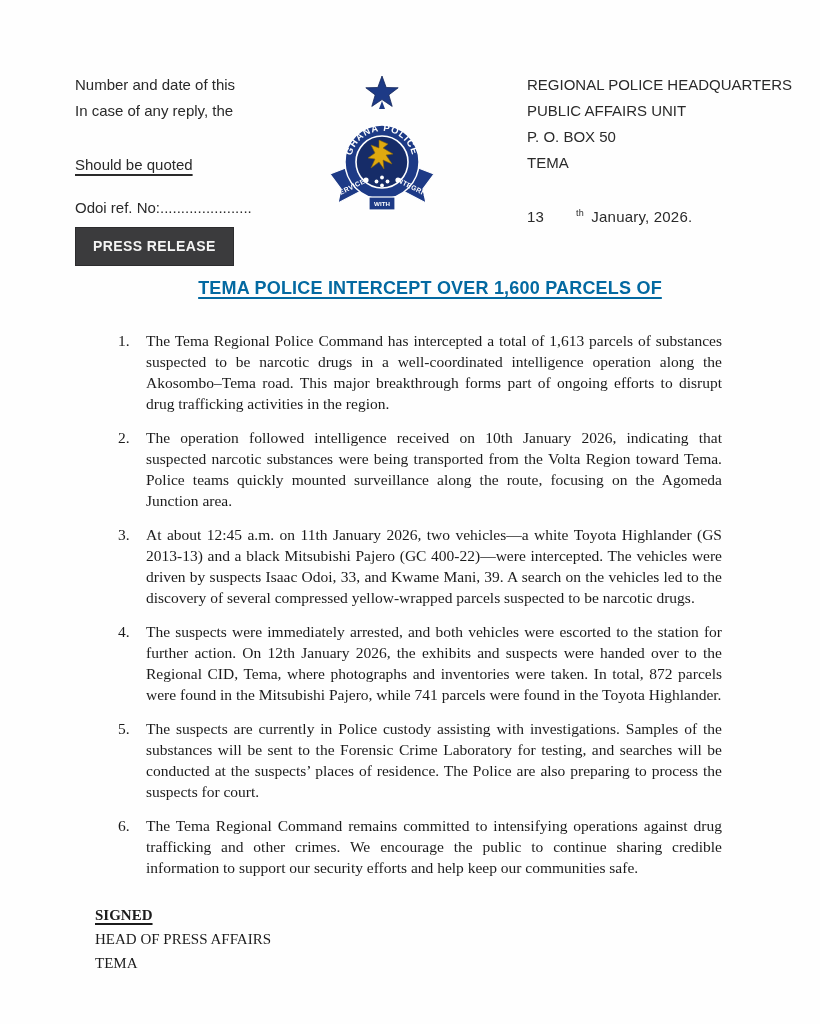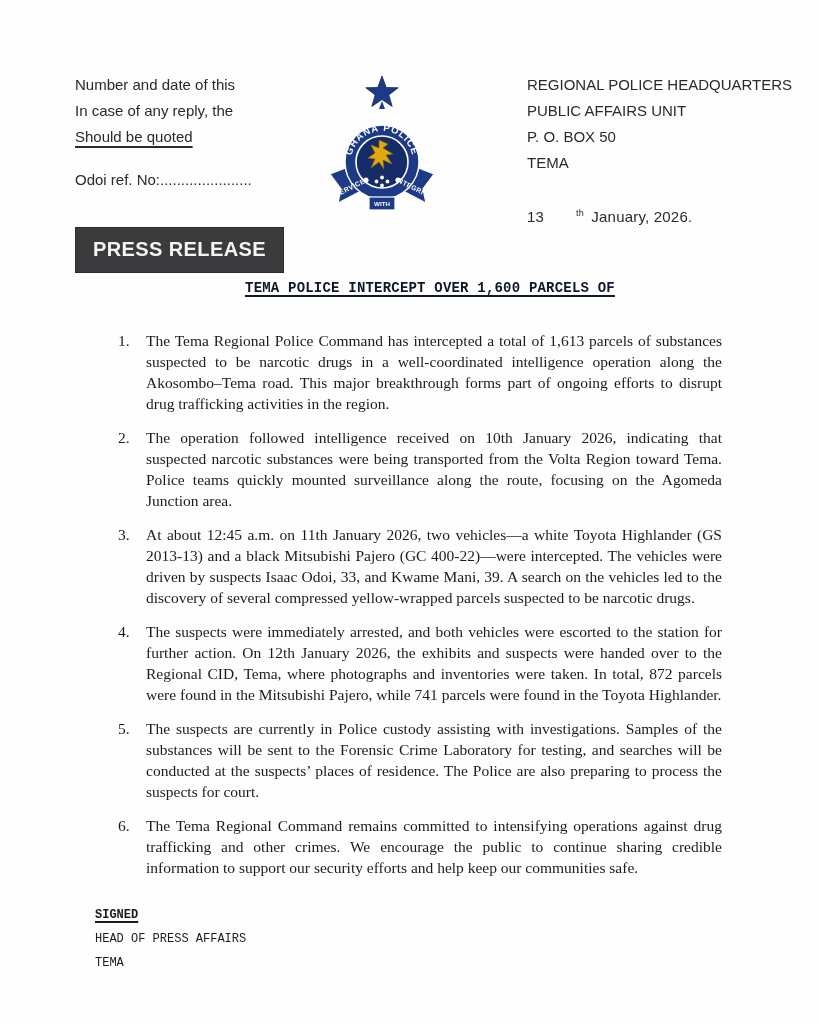--- a/index.html
+++ b/index.html
@@ -13,71 +13,71 @@
     color: #232323;
   }
   .page { position: absolute; inset: 0; background: #fefefe; }
 
   
   .header-left {
     position: absolute; left: 75px; top: 72px;
     font-size: 15px; line-height: 26px; color: #2a2a2a;
   }
   .header-left .underlined {
-    text-decoration: underline; text-underline-offset: 4px; text-decoration-thickness: 1.5px;
+    text-decoration: underline; text-underline-offset: 4px; text-decoration-thickness: 1.5px; margin-top: 28px;
   }
   .ref-block { margin-top: 17px; }
 
   .header-right {
     position: absolute; left: 527px; top: 72px;
     font-size: 15px; line-height: 26px; color: #2a2a2a;
   }
   .date-line { margin-top: 24px; letter-spacing: 0.2px; }
   .date-line sup { font-size: 9px; margin-right: 3px; margin-left: 32px; }
 
   .crest {
     position: absolute; left: 322px; top: 70px; width: 120px; height: 146px;
   }
 
   
   .press-badge {
     position: absolute; left: 75px; top: 227px;
     background: #3b3b3d; color: #f4f4f4;
-    font-weight: bold; font-size: 20px; letter-spacing: 0.4px;
+    font-weight: bold; font-size: 14px; letter-spacing: 0.4px;
     padding: 10px 17px 11px 17px;
     border: 1px solid #2c2c2e;
   }
 
   
   .doc-title {
     position: absolute; left: 120px; top: 276px; width: 620px;
     text-align: center;
-    font-family: Liberation Mono, monospace;
-    font-weight: bold; font-size: 14px; line-height: 24px;
-    color: #0f172a; letter-spacing: 0.2px;
+    font-family: Liberation Sans, sans-serif;
+    font-weight: bold; font-size: 18px; line-height: 24px;
+    color: #0369a1; letter-spacing: 0.2px;
   }
   .doc-title span {
     text-decoration: underline; text-decoration-thickness: 1.5px; text-underline-offset: 3px;
   }
 
   
   .body-list {
     position: absolute; left: 118px; top: 330px; width: 604px;
     font-family: "Liberation Serif", serif;
     font-size: 15.5px; line-height: 21px; color: #1b1b1b;
   }
   .para { display: flex; margin-bottom: 13px; }
   .para-num { width: 28px; flex: 0 0 28px; }
   .para-text { flex: 1; text-align: justify; }
 
   
   .signature {
     position: absolute; left: 95px; top: 903px;
-    font-family: Liberation Mono, monospace;
-    font-size: 12px; line-height: 24px; color: #1b1b1b;
+    font-family: Liberation Serif, serif;
+    font-size: 15px; line-height: 24px; color: #1b1b1b;
   }
   .signed-label {
     font-weight: bold; text-decoration: underline;
     text-decoration-thickness: 1.5px; text-underline-offset: 3px;
   }
 </style>
 </head>
 <body>
 
 <div class="page">

